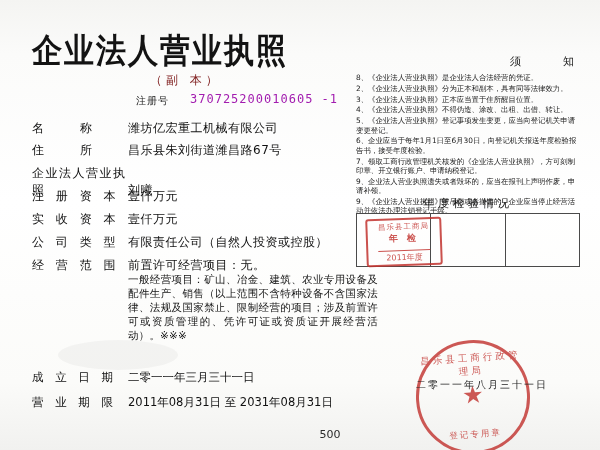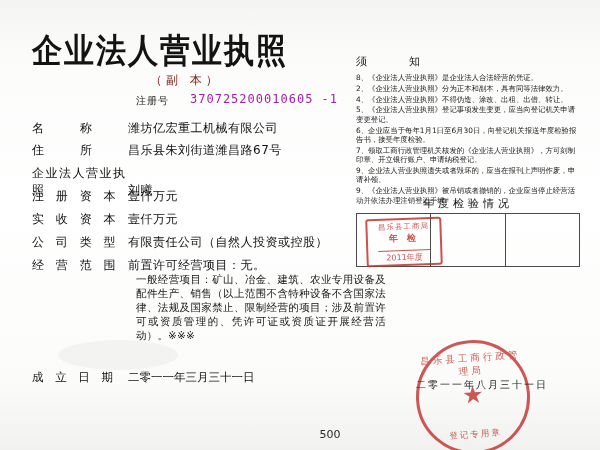--- a/index.html
+++ b/index.html
@@ -55,27 +55,27 @@
   .row .lbl{
     display:inline-block;width:96px;letter-spacing:4px;
   }
   .row .lbl.tight{letter-spacing:1.5px;}
   .row .val{
     display:inline-block;letter-spacing:.5px;
   }
   .scope-body{
     position:absolute;left:110px;width:250px;
     font-size:10.5px;line-height:14px;color:#141414;
-    text-align:justify;letter-spacing:.2px;margin-left:8px;
+    text-align:justify;letter-spacing:.2px;
   }
   .notice{
     position:absolute;left:338px;top:44px;width:224px;
   }
   .notice-title{
-    text-align:left;font-size:11px;letter-spacing:6px;color:#141414;
+    text-align:right;font-size:11px;letter-spacing:6px;color:#141414;
     margin-bottom:4px;
   }
   .notice-list{
     font-size:7.4px;line-height:9.4px;color:#1a1a1a;
     margin:0;padding:0;list-style:none;
   }
   .notice-list li{margin-bottom:1.4px;letter-spacing:0;}
   .insp-title{
     position:absolute;left:338px;top:186px;width:224px;
     text-align:center;font-size:11px;letter-spacing:4px;color:#141414;
@@ -163,20 +163,21 @@
     <div class="row" style="top:247px">
       <span class="lbl">经 营 范 围</span><span class="val">前置许可经营项目：无。</span>
     </div>
     <div class="scope-body" style="top:262px">一般经营项目：矿山、冶金、建筑、农业专用设备及配件生产、销售（以上范围不含特种设备不含国家法律、法规及国家禁止、限制经营的项目；涉及前置许可或资质管理的、凭许可证或资质证开展经营活动）。※※※</div>
 
     <div class="notice">
       <div class="notice-title">须 　 知</div>
       <ul class="notice-list">
         <li>8、《企业法人营业执照》是企业法人合法经营的凭证。</li>
         <li>2、《企业法人营业执照》分为正本和副本，具有同等法律效力。</li>
+        <li>3、《企业法人营业执照》正本应当置于住所醒目位置。</li>
         <li>4、《企业法人营业执照》不得伪造、涂改、出租、出借、转让。</li>
         <li>5、《企业法人营业执照》登记事项发生变更，应当向登记机关申请变更登记。</li>
         <li>6、企业应当于每年1月1日至6月30日，向登记机关报送年度检验报告书，接受年度检验。</li>
         <li>7、领取工商行政管理机关核发的《企业法人营业执照》，方可刻制印章、开立银行账户、申请纳税登记。</li>
         <li>9、企业法人营业执照遗失或者毁坏的，应当在报刊上声明作废，申请补领。</li>
         <li>9、《企业法人营业执照》被吊销或者撤销的，企业应当停止经营活动并依法办理注销登记手续。</li>
       </ul>
     </div>
 
     <div class="insp-title">年度检验情况</div>
@@ -194,20 +195,23 @@
 
     <div class="seal">
       <div class="arc">昌乐县工商行政管理局</div>
       <div class="star">★</div>
       <div class="bottom">登记专用章</div>
     </div>
 
     <div class="dates" style="top:360px">
       <span class="lbl">成 立 日 期</span><span>二零一一年三月三十一日</span>
     </div>
+    <div class="dates" style="top:385px">
+      <span class="lbl">营 业 期 限</span><span>2011年08月31日 至 2031年08月31日</span>
+    </div>
 
     <div class="dates" style="top:368px;left:398px;font-size:10px;color:#222;letter-spacing:2px;">二零一一年八月三十一日</div>
 
     <div class="smudge" style="left:40px;top:330px;width:120px;height:30px;"></div>
   </div>
 
   <div class="page-no">500</div>
 </div>
 
 </body></html>

